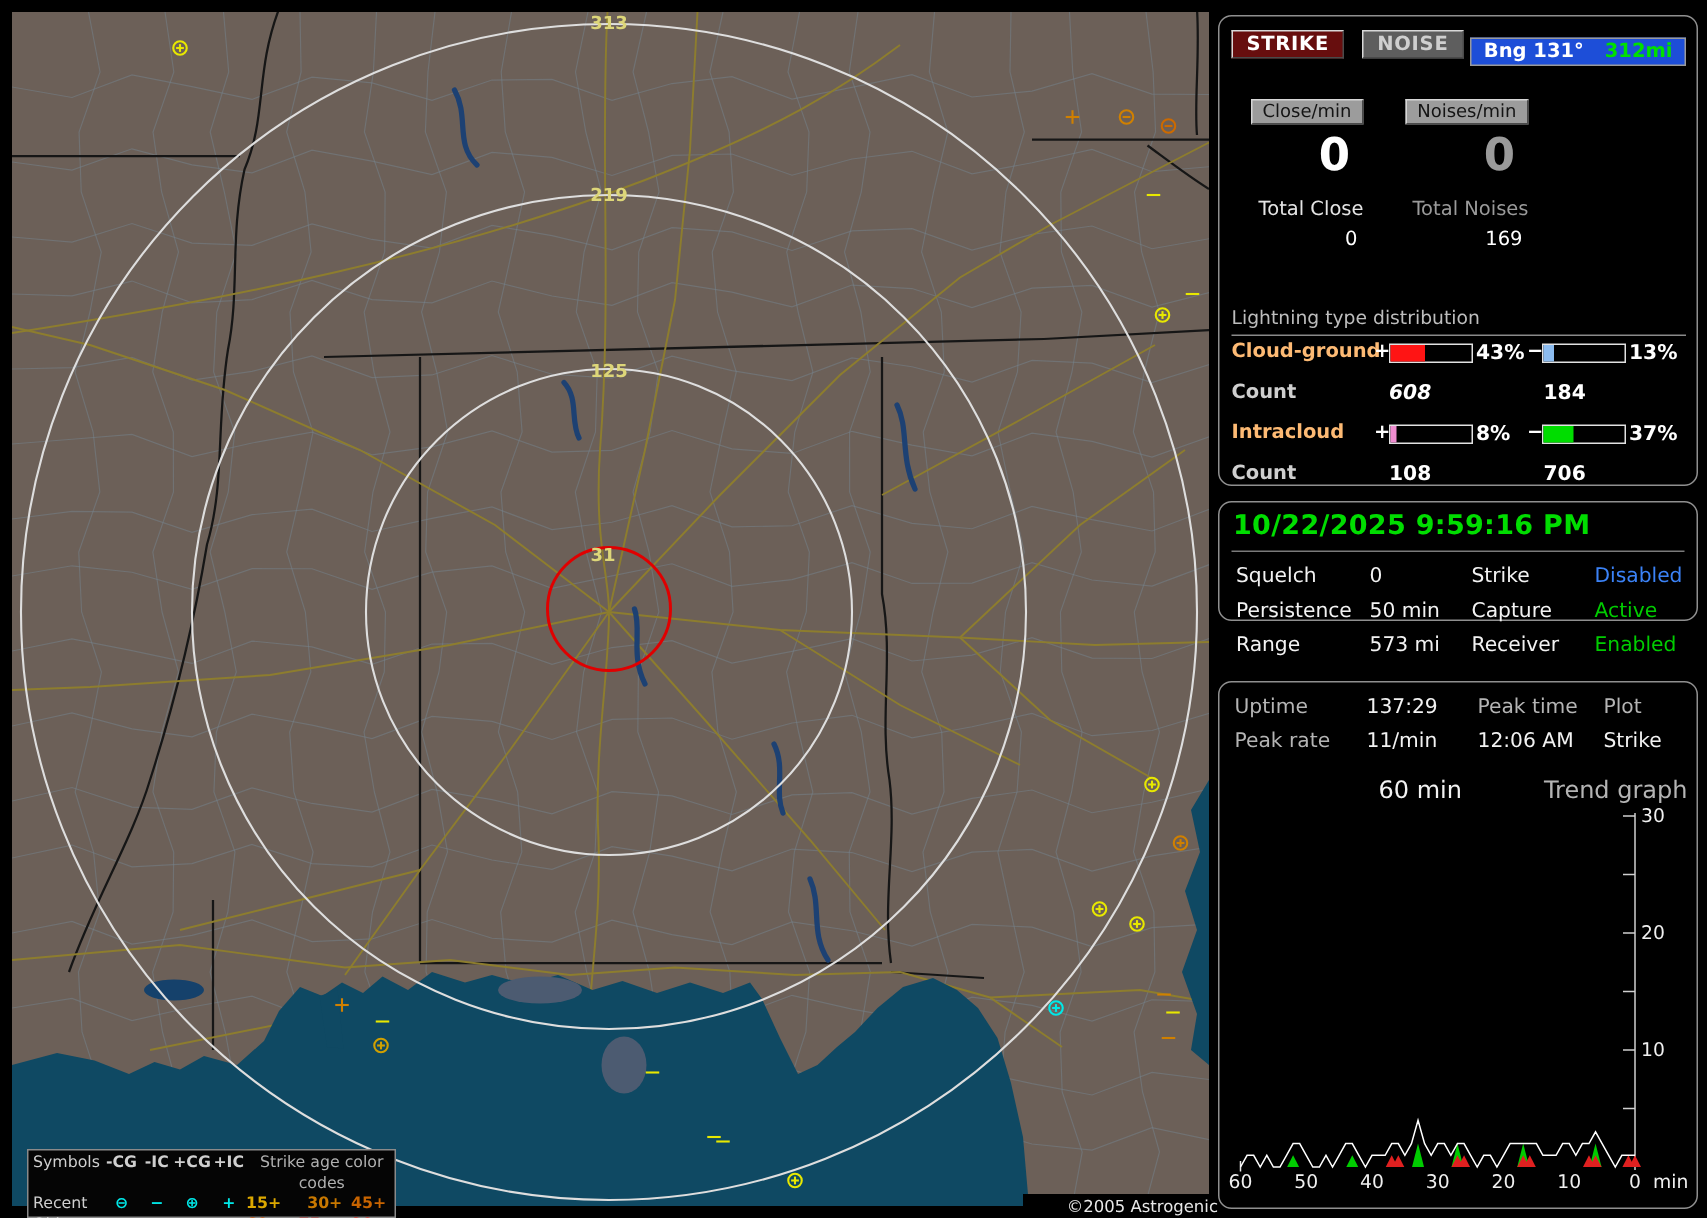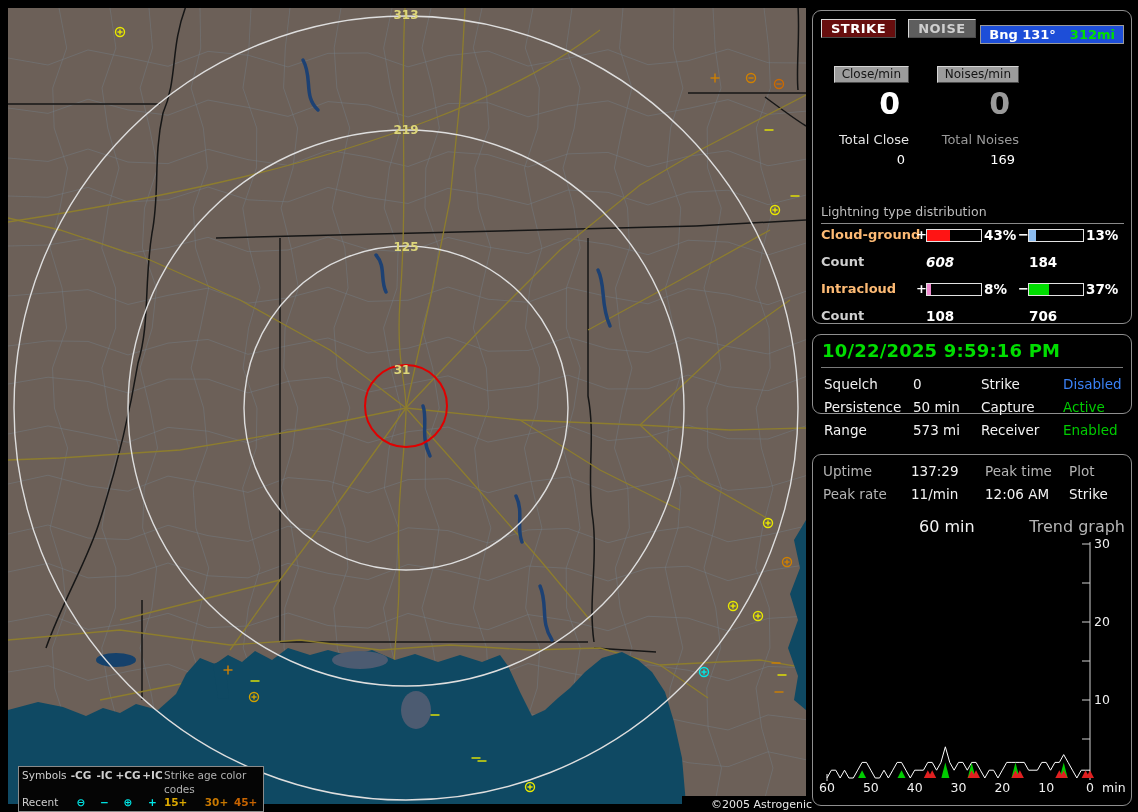--- a/index.html
+++ b/index.html
@@ -12,21 +12,21 @@
   .rd{stroke:#8d7d2e;stroke-width:1.3;fill:none;}
   .rv{stroke:#1d4173;stroke-width:3.5;fill:none;stroke-linecap:round;}
   .ring{stroke:#dedede;stroke-width:1.4;fill:none;}
   .ring-label{fill:#ddd679;font-size:12px;font-weight:bold;}
   
   #map-legend{position:absolute;left:10px;top:758px;width:246px;height:46px;background:#050505;
       border:1px solid #8a8a8a;display:grid;
       grid-template-columns:46px 26px 21px 26px 23px 35px 35px 31px;
       font-size:10.5px;line-height:13.5px;padding:2px 0 2px 3px;box-sizing:border-box;color:#cfcfcf;}
   #map-legend .hdr{color:#cfcfcf;}
-  #map-legend .age-hdr{grid-column:6/9;color:#b0b0b0;}
+  #map-legend .age-hdr{grid-column:6/9;color:#b0b0b0;text-align:center;}
   #map-legend .sym{text-align:center;font-weight:bold;}
   #copyright{position:absolute;left:674px;top:788px;width:132px;height:17px;background:#000;
       color:#e8e8e8;font-size:11px;line-height:17px;text-align:right;padding-right:2px;box-sizing:border-box;}
   
   .panel{position:absolute;left:812px;width:320px;background:#000;border:1px solid #8f8f8f;
          border-radius:9px;box-sizing:border-box;}
   #panel-stats{top:10px;height:314px;}
   #panel-status{top:334px;height:80px;}
   #panel-session{top:454px;height:352px;}
   

